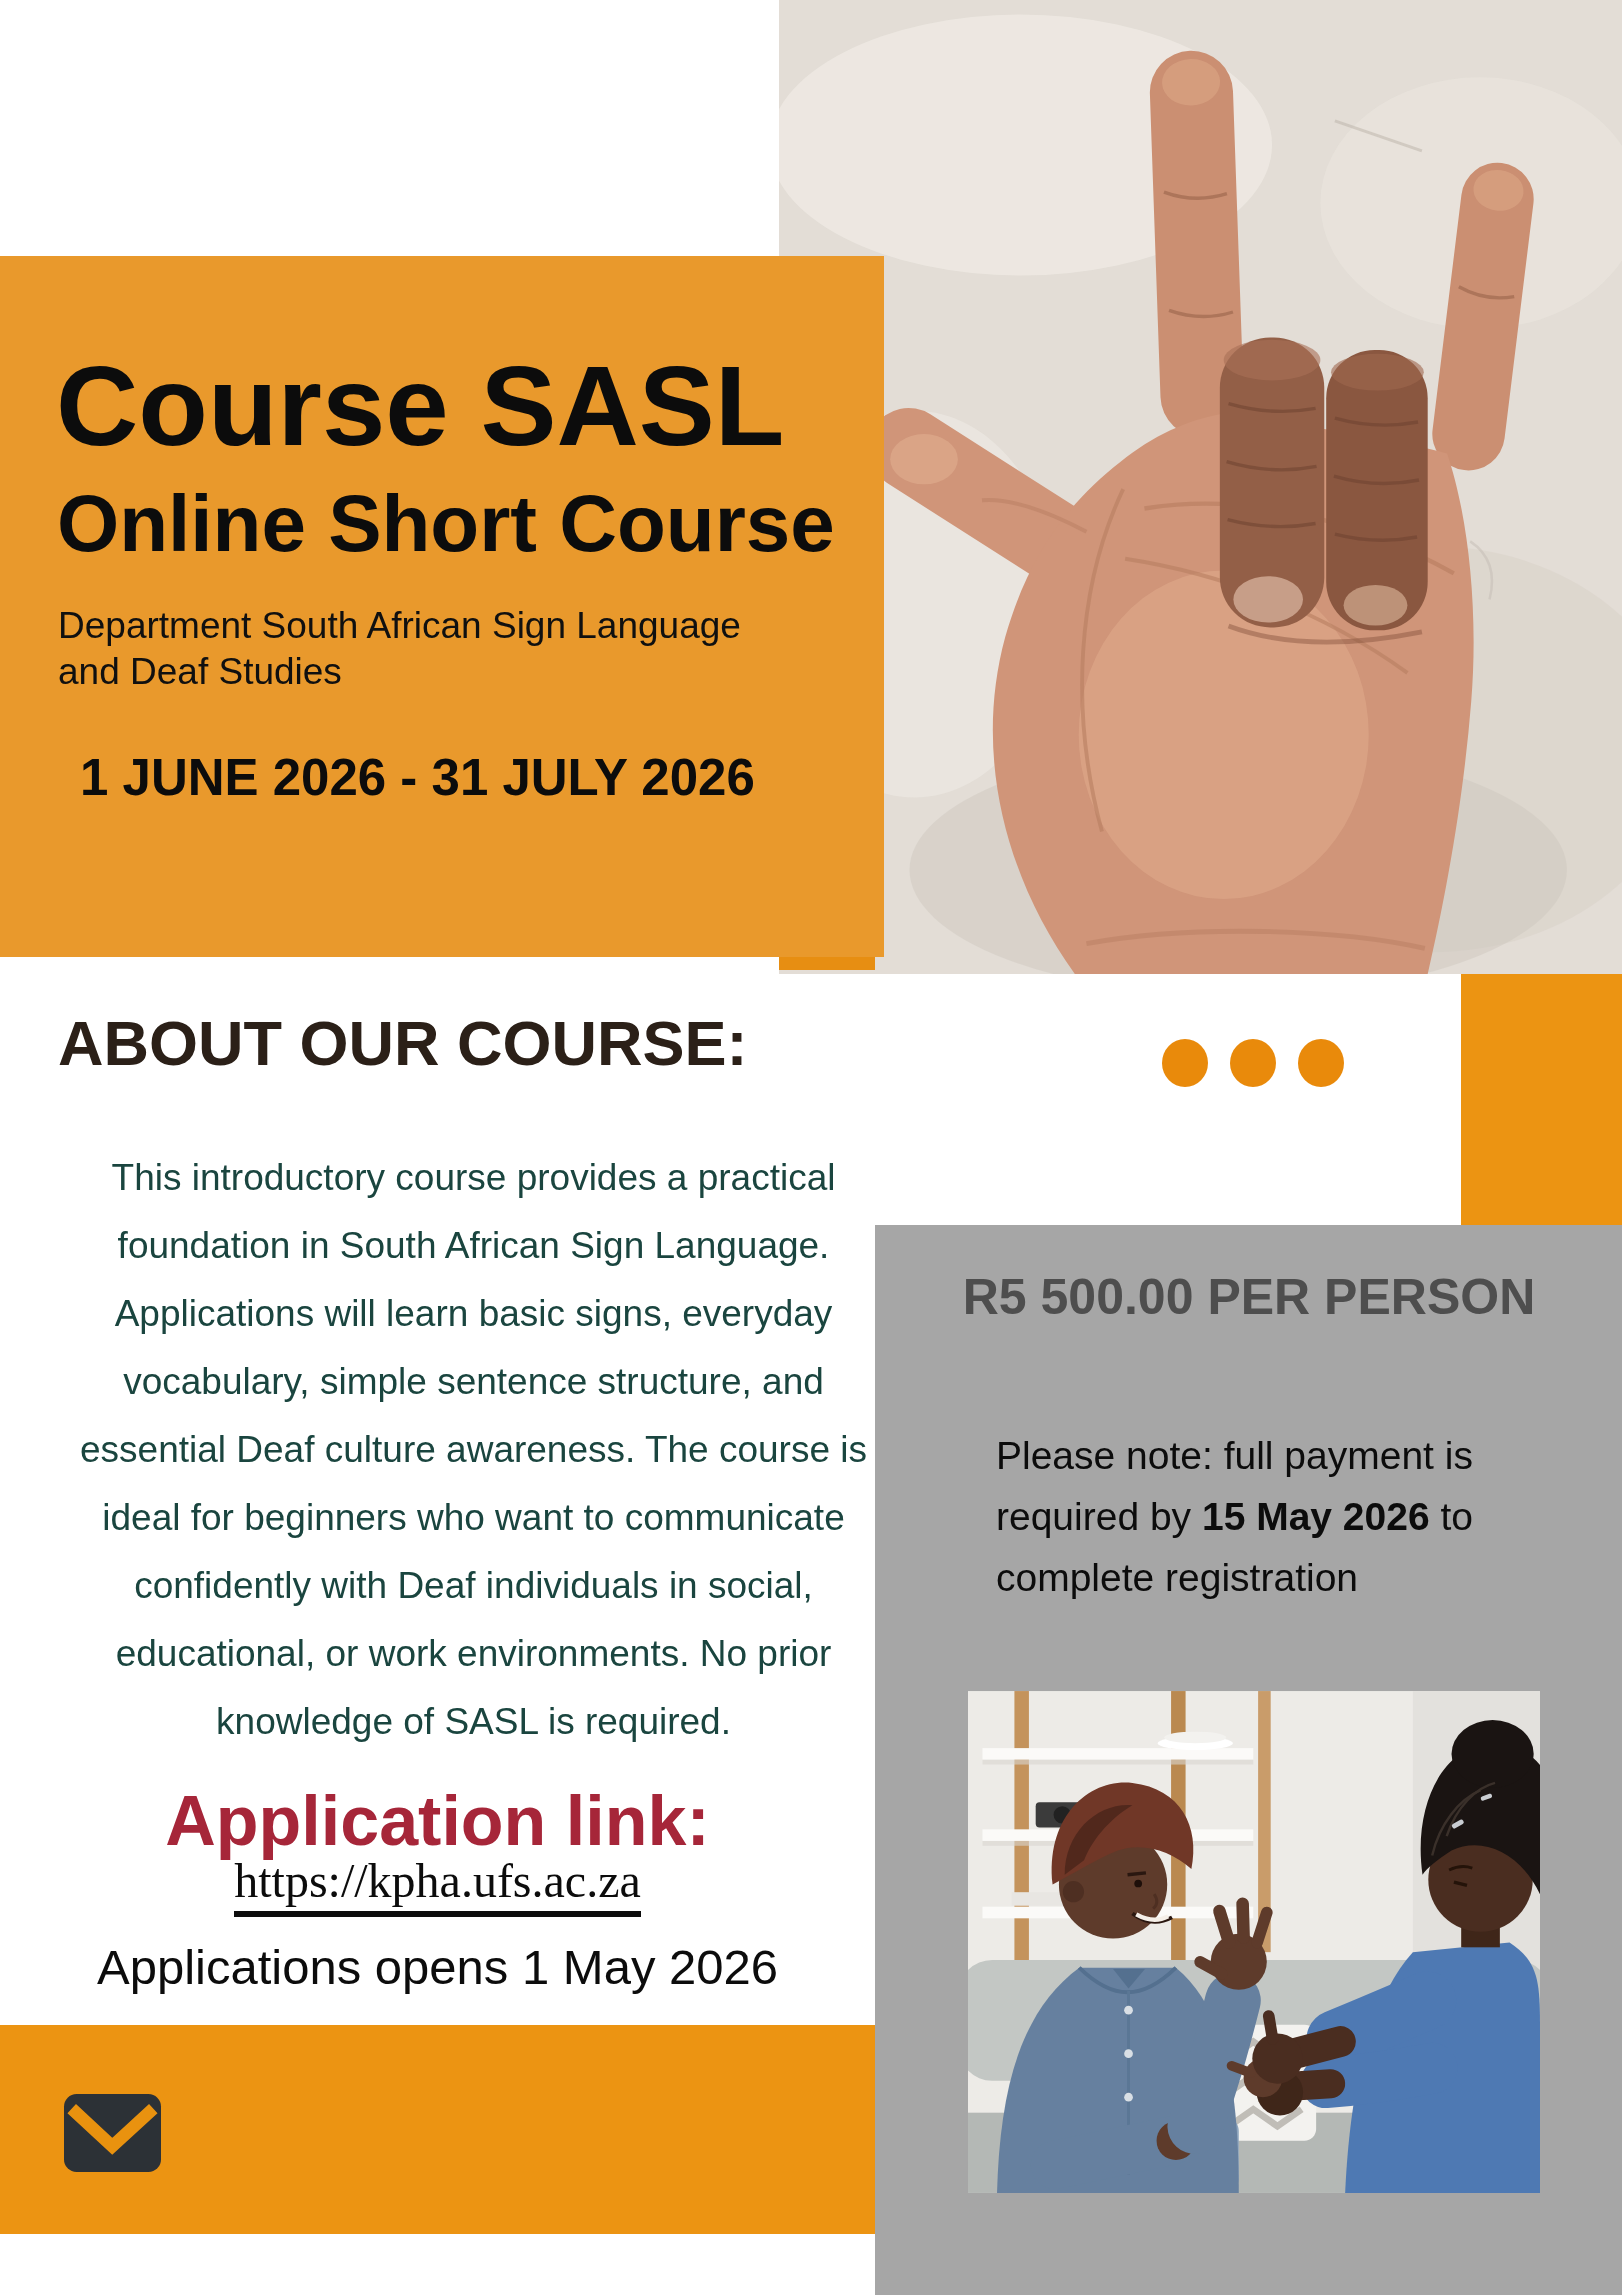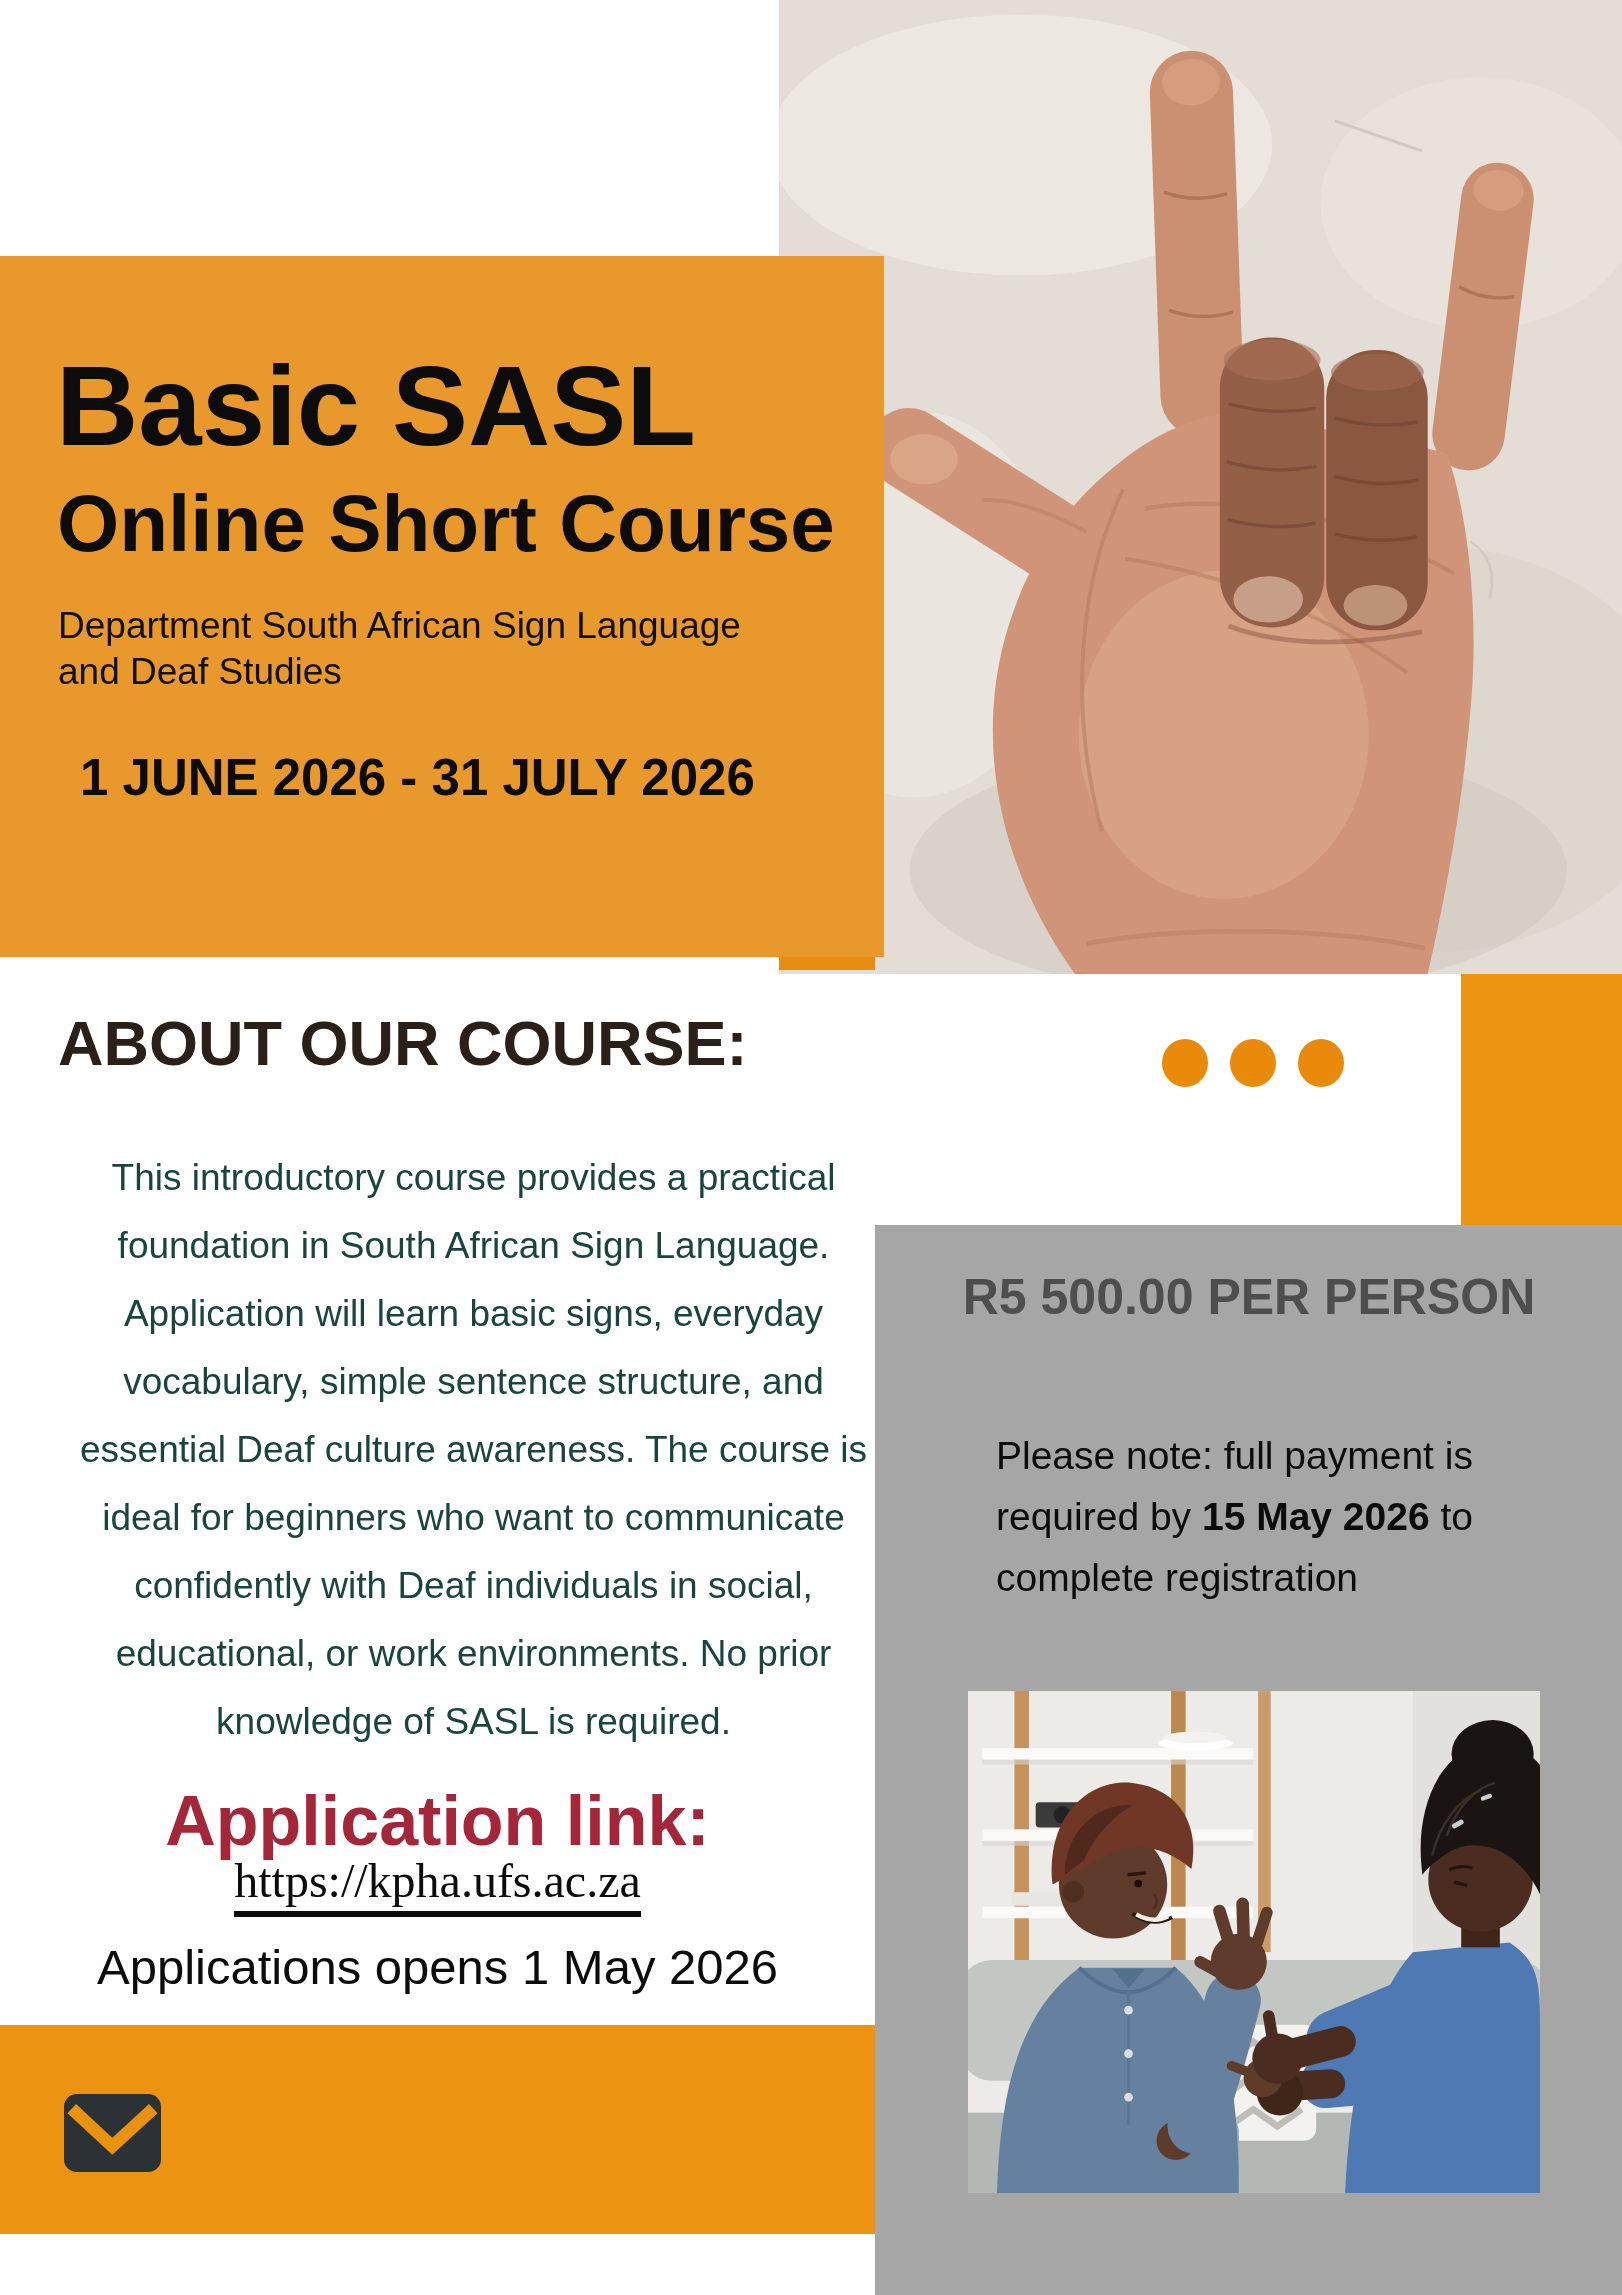--- a/index.html
+++ b/index.html
@@ -106,21 +106,21 @@
       <path d="M1150 1105 q86 22 170 6" stroke="#6E4130" stroke-width="7" fill="none" opacity="0.55"></path>
       <ellipse cx="1012" cy="1240" rx="72" ry="48" fill="#C79E88"></ellipse>
       <ellipse cx="1234" cy="1252" rx="66" ry="42" fill="#BD9278"></ellipse>
       <path d="M930 1295 q160 60 400 12" stroke="#7A4835" stroke-width="10" fill="none" opacity="0.4"></path>
     </svg>
   </div>
 
   <div class="abs" id="header-strip"></div>
   <div class="abs" id="header-block"></div>
 
-  <div class="abs" id="title-line1">Basic SASL</div>
+  <div class="abs" id="title-line1">Course SASL</div>
   <div class="abs" id="title-line2">Online Short Course</div>
   <div class="abs" id="dept">Department South African Sign Language and Deaf Studies</div>
   <div class="abs" id="dates">1 JUNE 2026 - 31 JULY 2026</div>
 
   <div class="abs" id="dots">
     <span class="dot"></span>
     <span class="dot"></span>
     <span class="dot"></span>
   </div>
   <div class="abs" id="corner-square"></div>
@@ -128,21 +128,21 @@
   <div class="abs" id="gray-panel"></div>
   <div class="abs" id="price">R5 500.00 PER PERSON</div>
   <div class="abs" id="note">
     <span>Please note: full payment is required by </span><span class="b">15 May 2026</span><span> to complete registration</span>
   </div>
 
   <div class="abs" id="about-heading">ABOUT OUR COURSE:</div>
   <div class="abs" id="about-text">
     <div>This introductory course provides a practical</div>
     <div>foundation in South African Sign Language.</div>
-    <div>Application will learn basic signs, everyday</div>
+    <div>Applications will learn basic signs, everyday</div>
     <div>vocabulary, simple sentence structure, and</div>
     <div>essential Deaf culture awareness. The course is</div>
     <div>ideal for beginners who want to communicate</div>
     <div>confidently with Deaf individuals in social,</div>
     <div>educational, or work environments. No prior</div>
     <div>knowledge of SASL is required.</div>
   </div>
 
   <div class="abs" id="app-heading">Application link:</div>
   <div class="abs" id="app-url-row">

